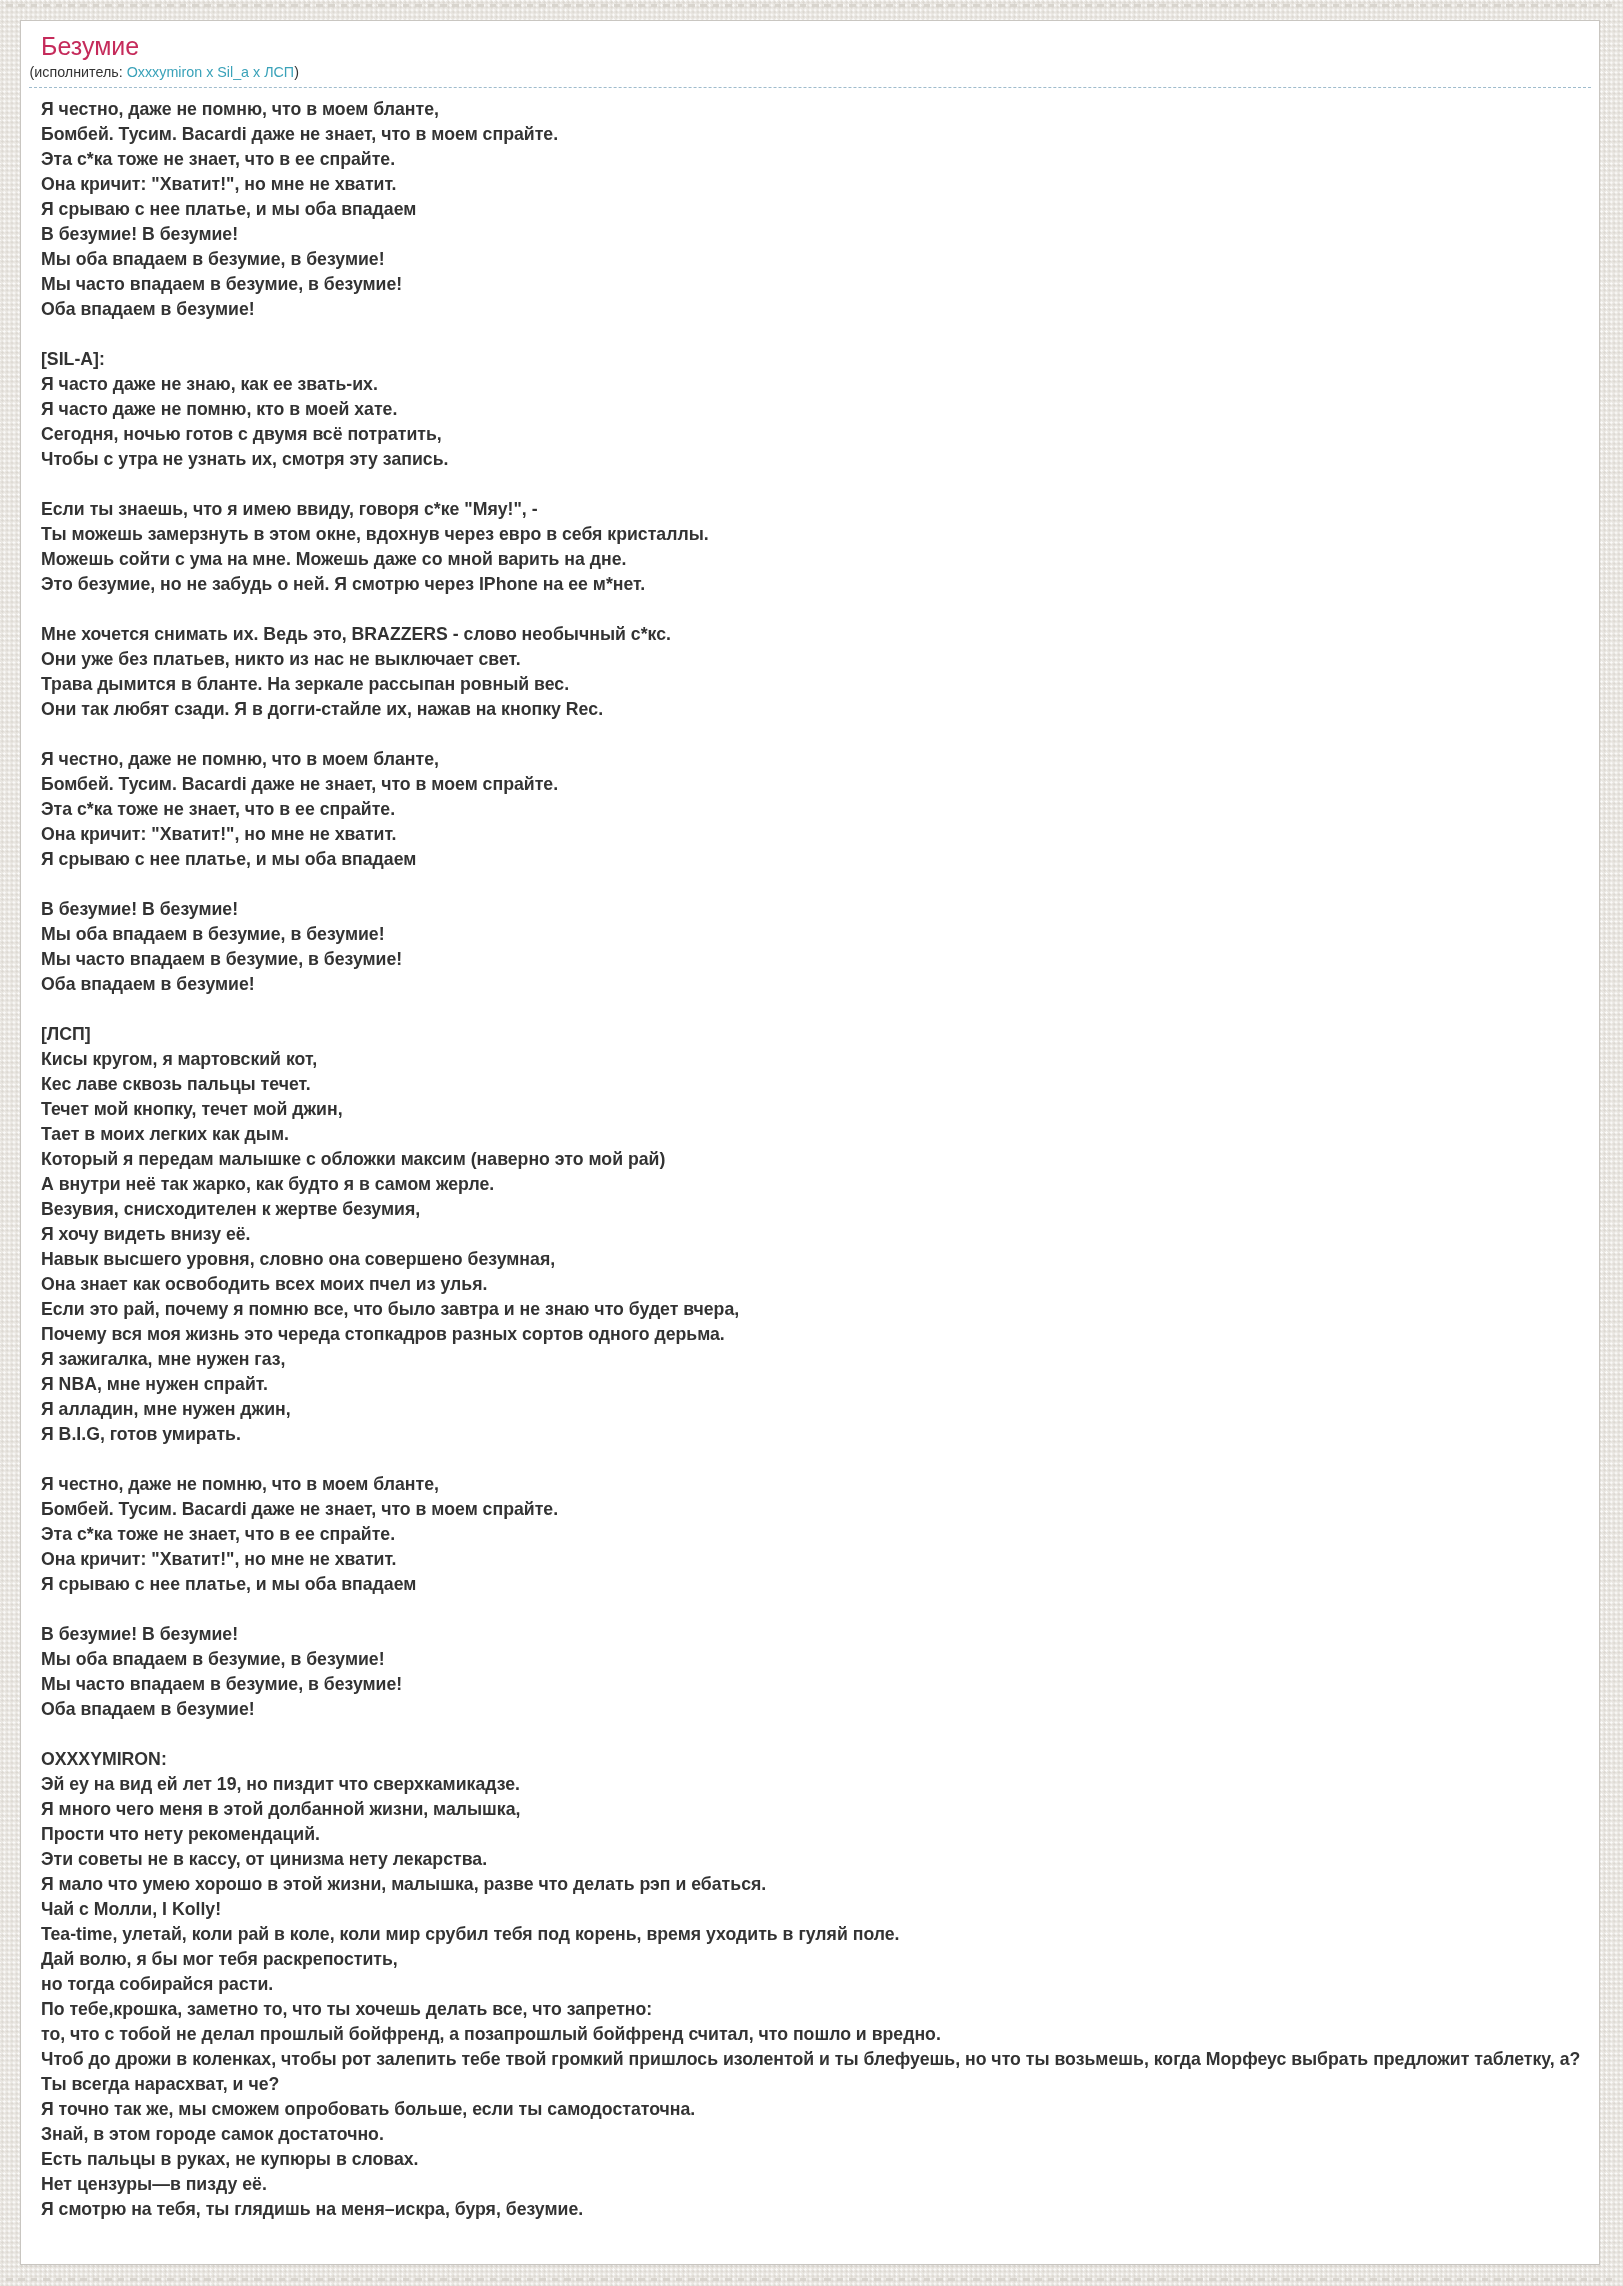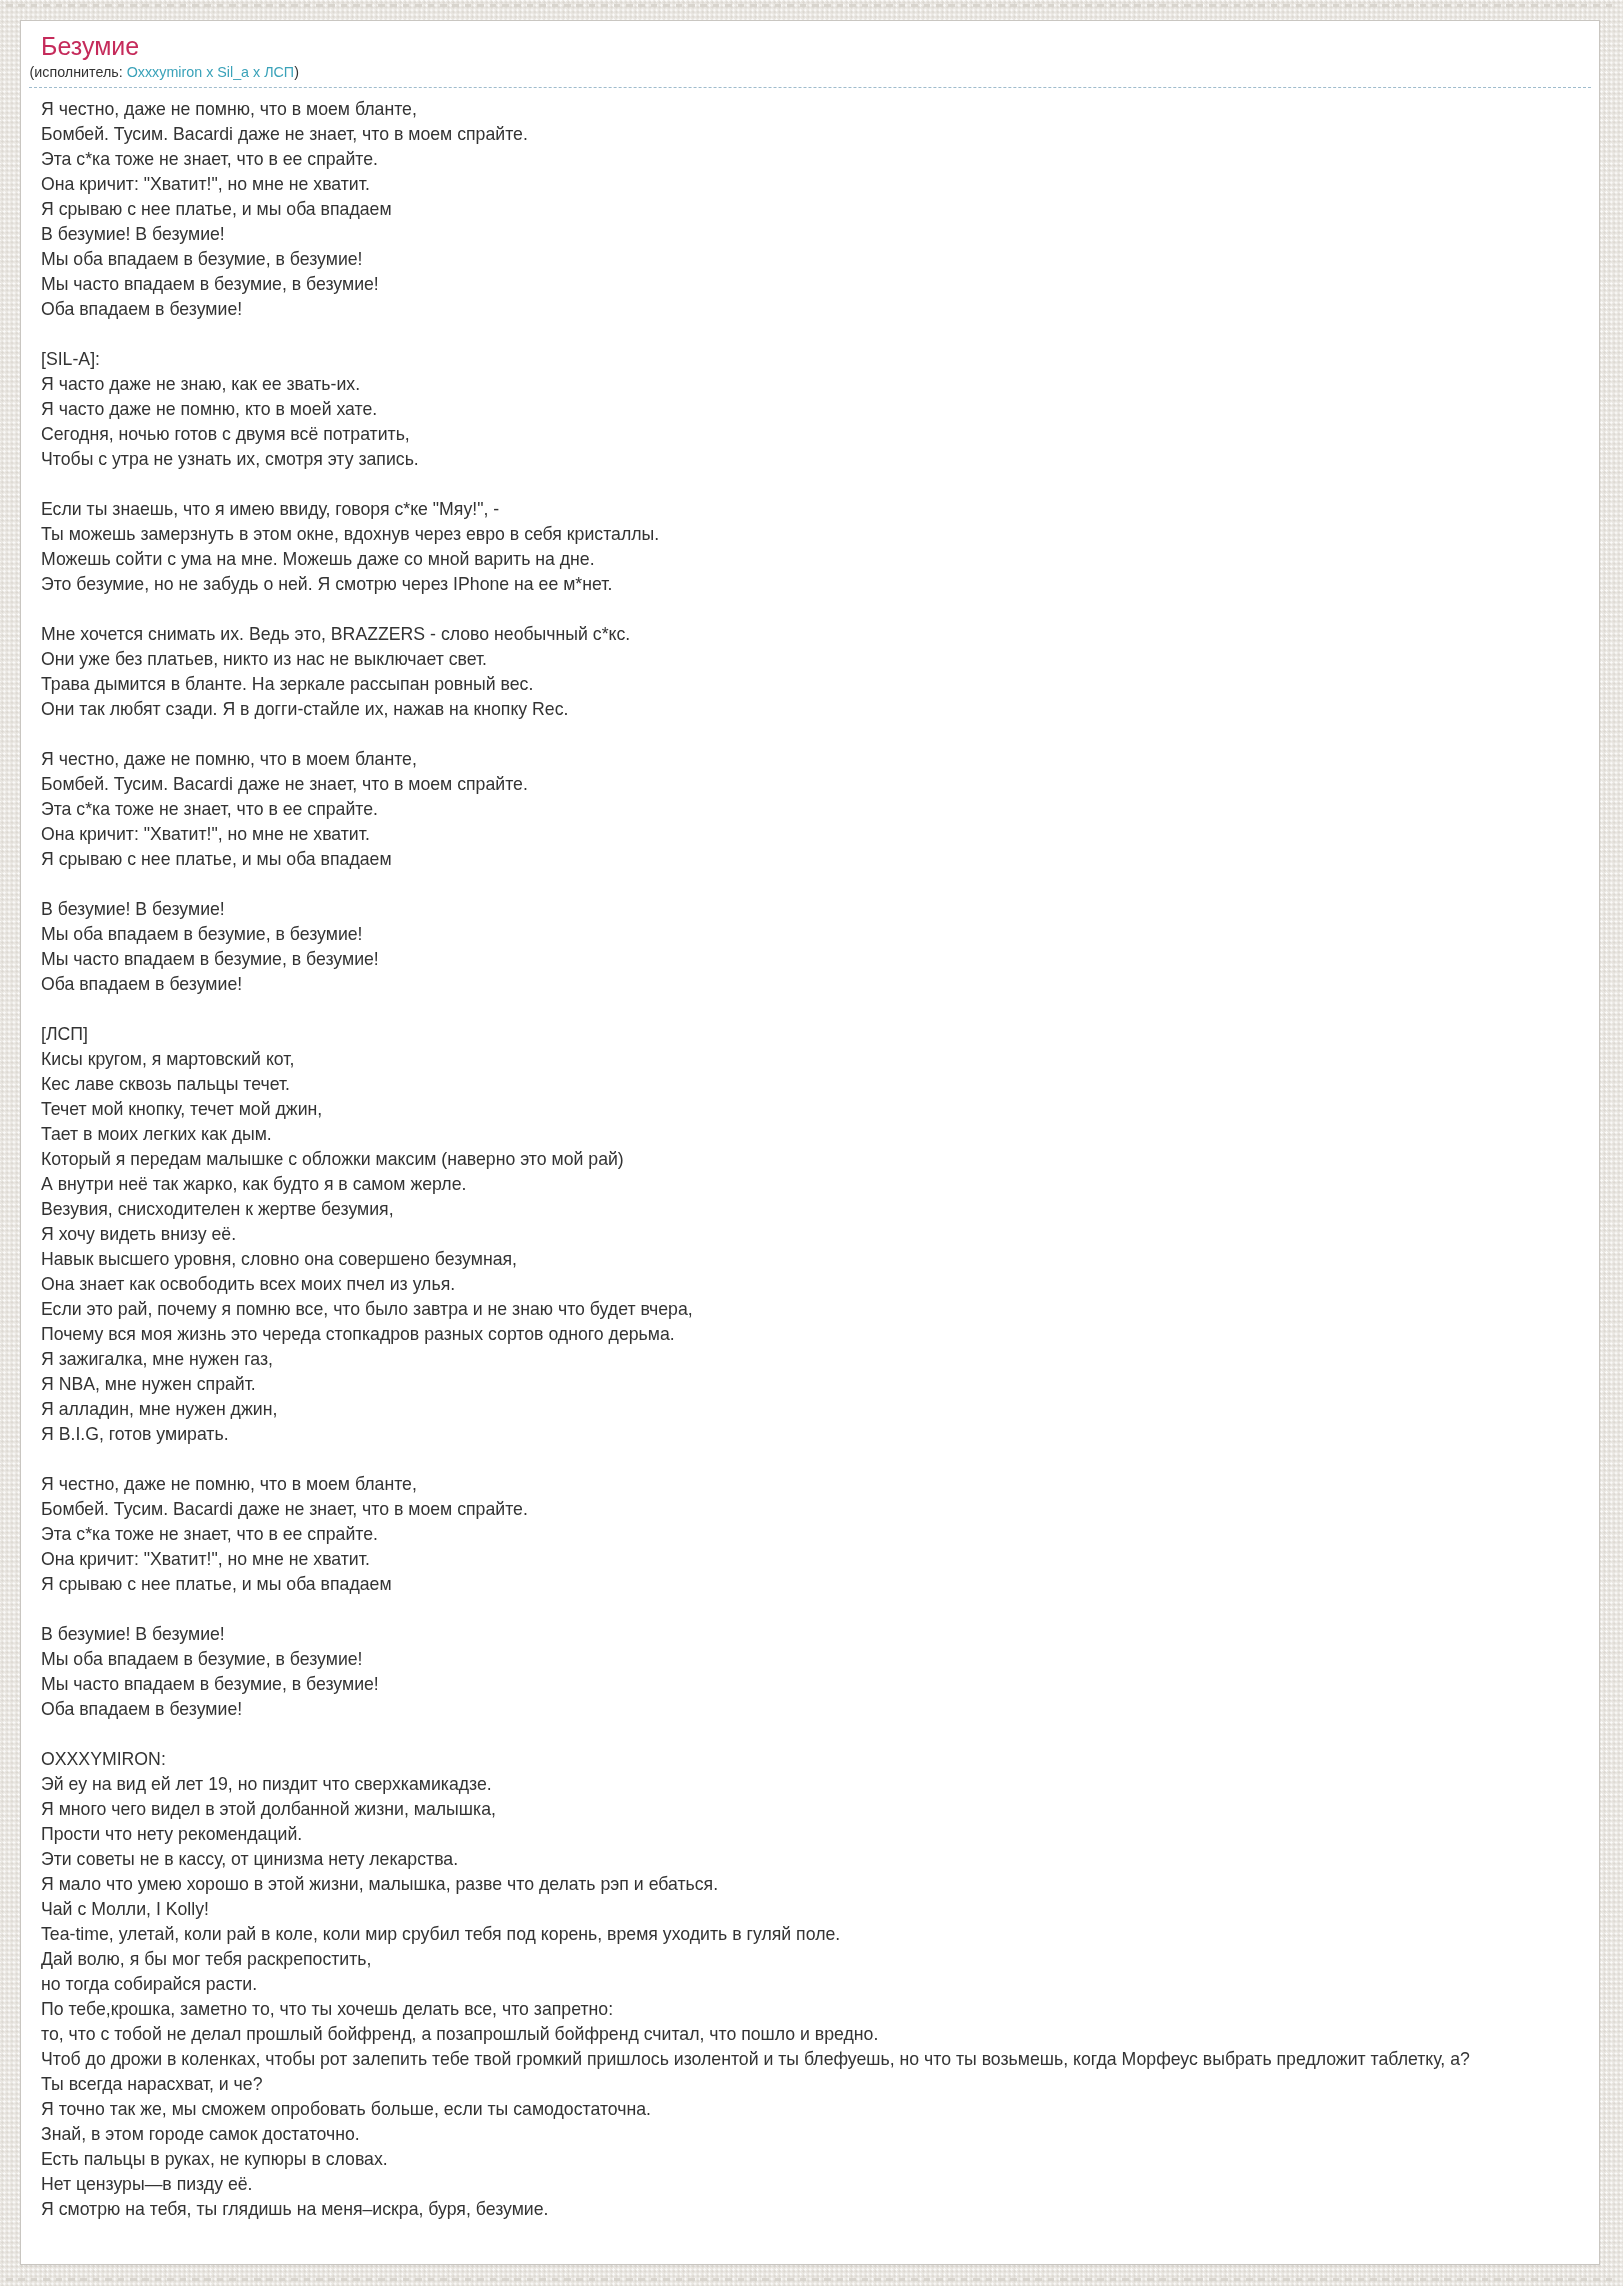--- a/index.html
+++ b/index.html
@@ -70,21 +70,21 @@
   .separator{
     margin:4.8px 0 0 0;
     height:0;
     border-bottom:1px dashed var(--separator);
   }
   .lyrics{
     margin:8.6px 0 0 12.4px;
     font-size:17.7px;
     line-height:25px;
   }
-  .stanza{margin:0 0 25px 0;}
+  .stanza{margin:0 0 25px 0;font-weight:bold;}
   .line{
     white-space:pre;
     width:max-content;
     min-width:57px;
     background:var(--card_bg);
   }
 </style>
 </head>
 <body>
 
@@ -170,21 +170,21 @@
         </div>
         <div class="stanza">
           <div class="line">В безумие! В безумие!</div>
           <div class="line">Мы оба впадаем в безумие, в безумие!</div>
           <div class="line">Мы часто впадаем в безумие, в безумие!</div>
           <div class="line">Оба впадаем в безумие!</div>
         </div>
         <div class="stanza">
           <div class="line">OXXXYMIRON:</div>
           <div class="line">Эй еу на вид ей лет 19, но пиздит что сверхкамикадзе.</div>
-          <div class="line">Я много чего видел в этой долбанной жизни, малышка,</div>
+          <div class="line">Я много чего меня в этой долбанной жизни, малышка,</div>
           <div class="line">Прости что нету рекомендаций.</div>
           <div class="line">Эти советы не в кассу, от цинизма нету лекарства.</div>
           <div class="line">Я мало что умею хорошо в этой жизни, малышка, разве что делать рэп и ебаться.</div>
           <div class="line">Чай с Молли, I Kolly!</div>
           <div class="line">Tea-time, улетай, коли рай в коле, коли мир срубил тебя под корень, время уходить в гуляй поле.</div>
           <div class="line">Дай волю, я бы мог тебя раскрепостить,</div>
           <div class="line">но тогда собирайся расти.</div>
           <div class="line">По тебе,крошка, заметно то, что ты хочешь делать все, что запретно:</div>
           <div class="line">то, что с тобой не делал прошлый бойфренд, а позапрошлый бойфренд считал, что пошло и вредно.</div>
           <div class="line">Чтоб до дрожи в коленках, чтобы рот залепить тебе твой громкий пришлось изолентой и ты блефуешь, но что ты возьмешь, когда Морфеус выбрать предложит таблетку, а?</div>

